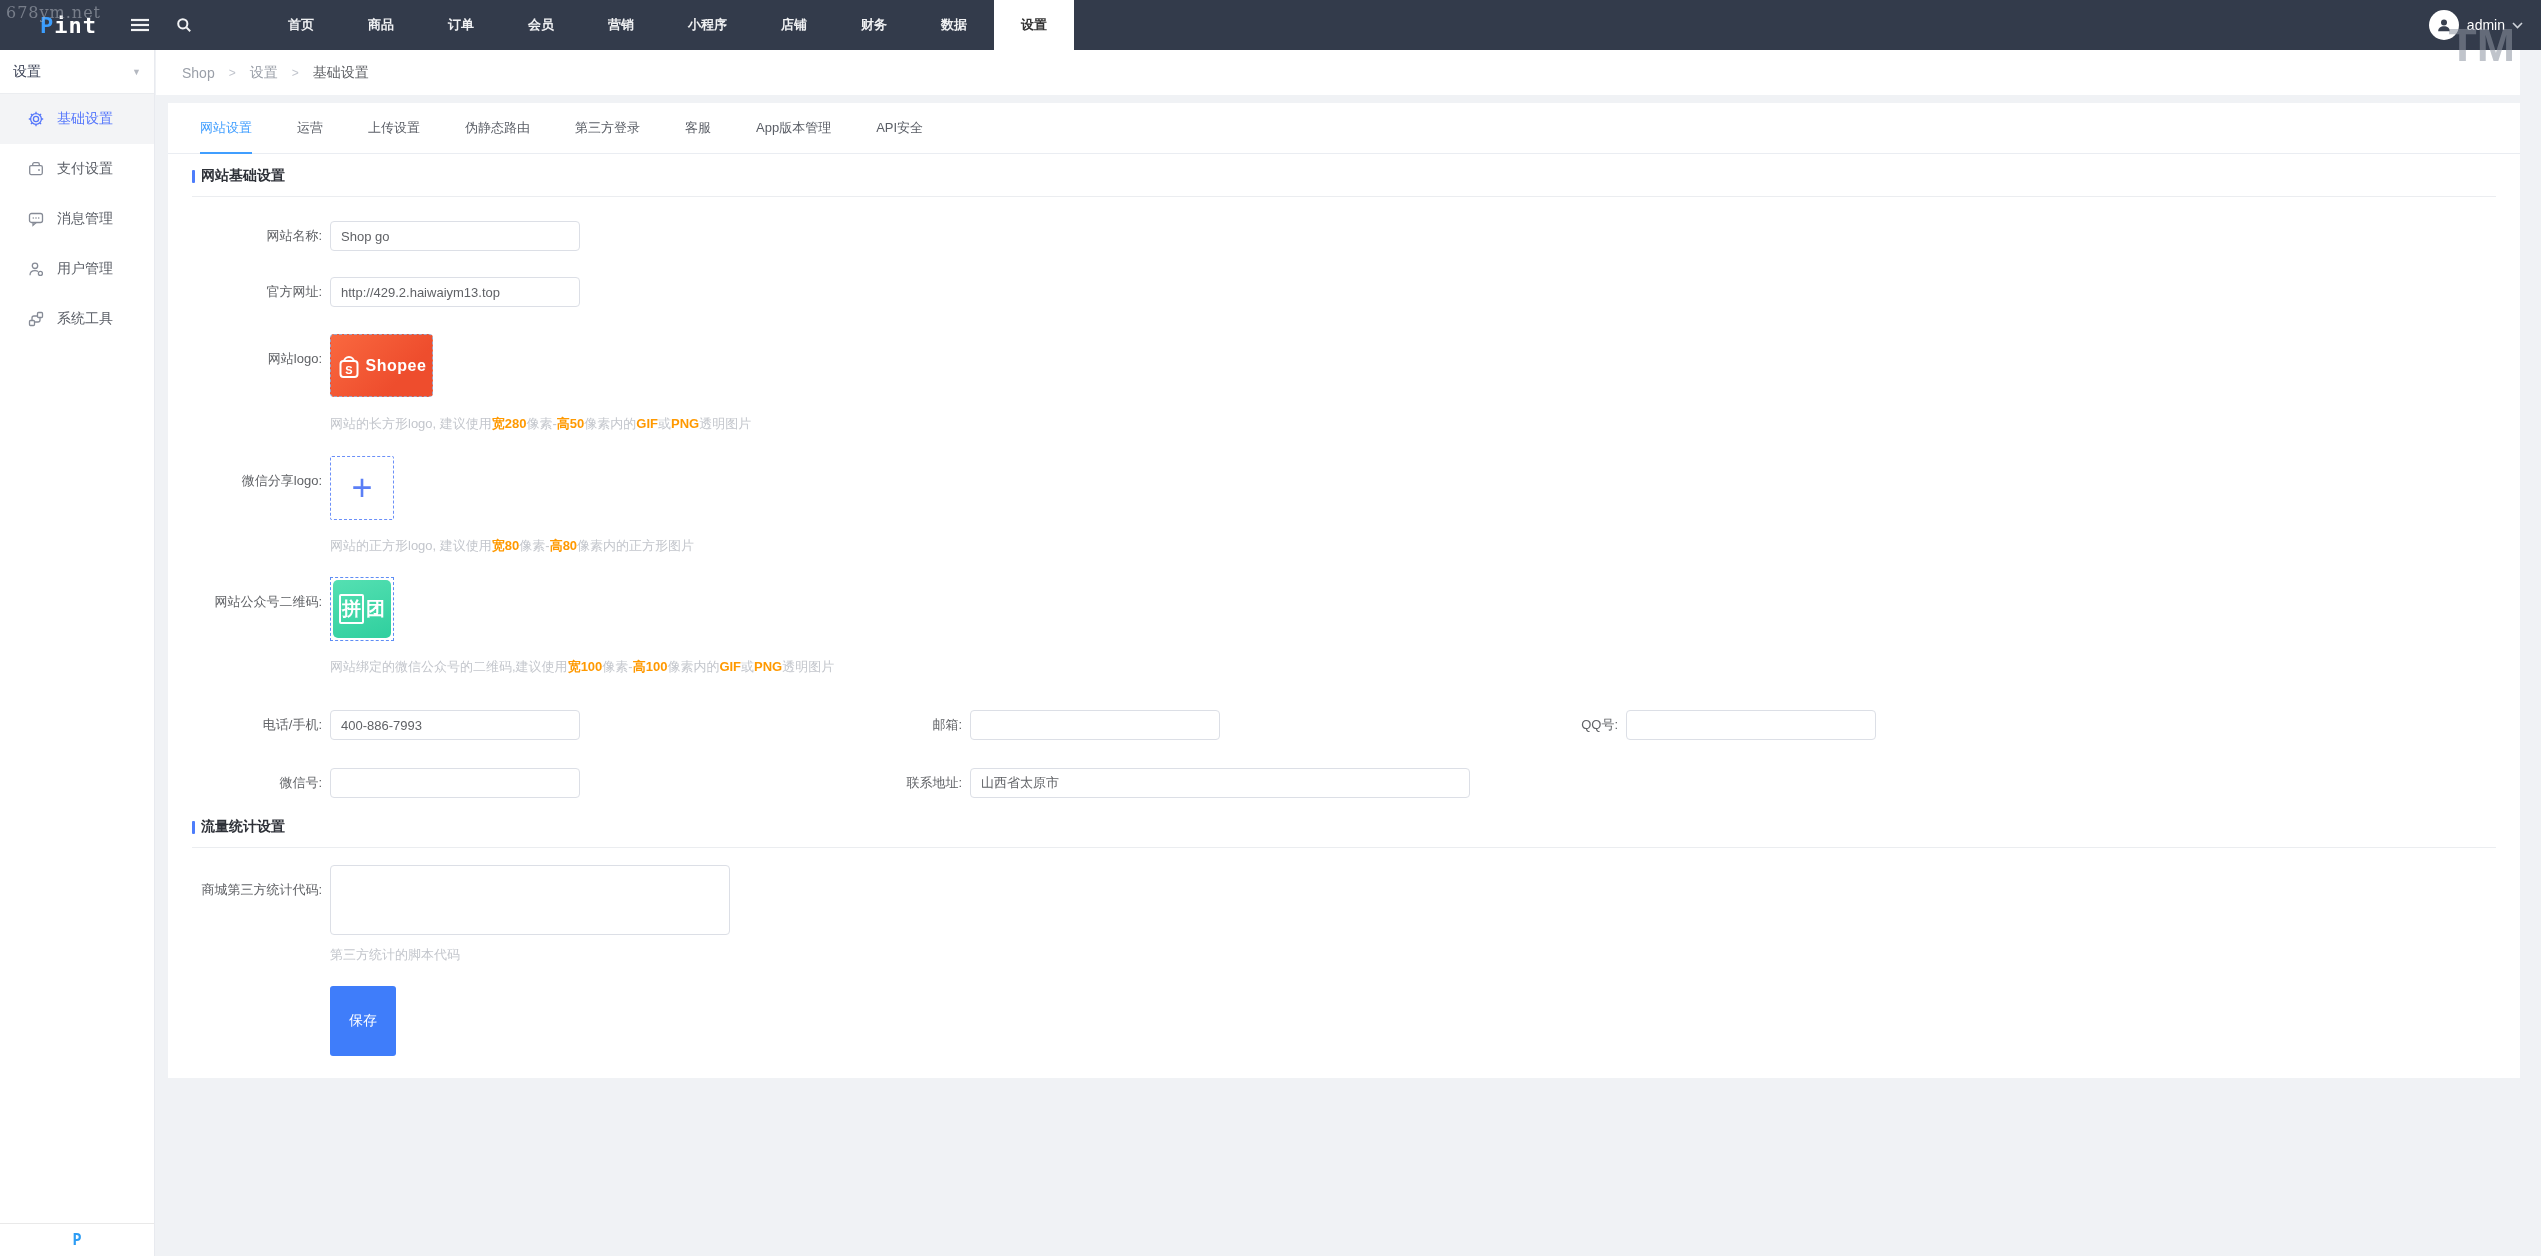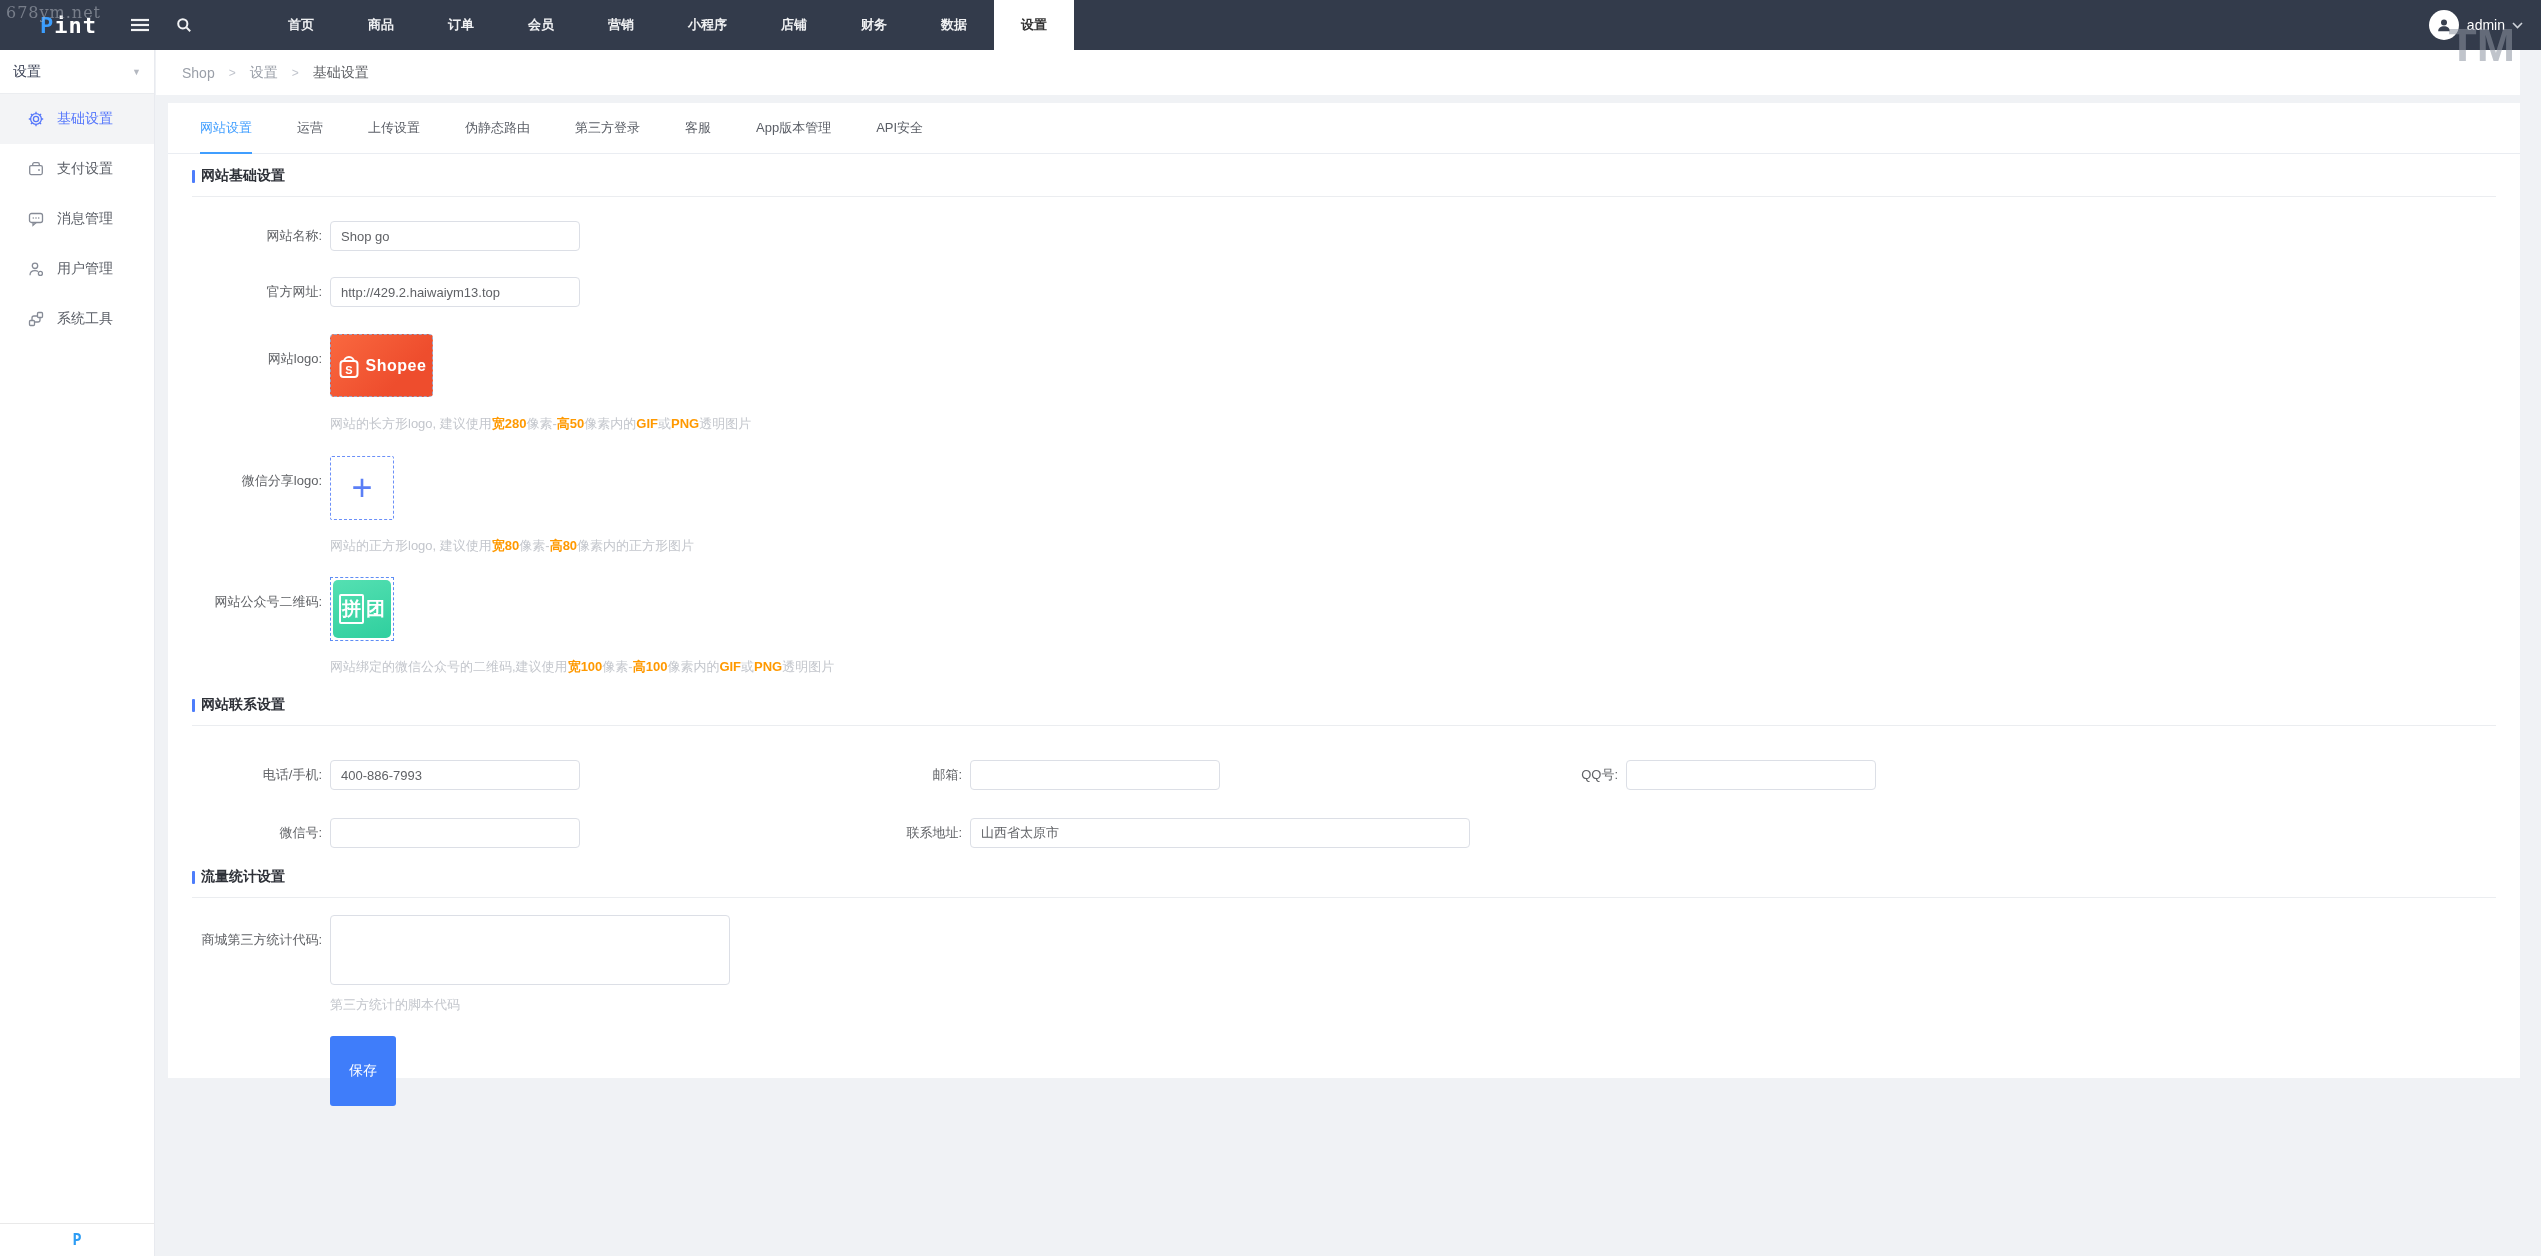--- a/index.html
+++ b/index.html
@@ -353,24 +353,20 @@
       <div class="qr-tile">
         <div class="qr-inner">
           <span class="boxed">拼</span>
           <span>团</span>
         </div>
       </div>
     </div>
     <div class="hint mt17"><span>网站绑定的微信公众号的二维码,建议使用</span><span class="hl">宽100</span><span>像素-</span><span class="hl">高100</span><span>像素内的</span><span class="hl">GIF</span><span>或</span><span class="hl">PNG</span><span>透明图片</span></div>
 
     
-    <div class="section-header mt20">
-      <span class="bar"></span>
-      <span class="section-title">网站联系设置</span>
-    </div>
 
     <div class="form-row mt34">
       <span class="form-label">电话/手机:</span>
       <input class="text-input" type="text" value="400-886-7993" style="">
       <span class="form-label col-gap-2">邮箱:</span>
       <input class="text-input" type="text" value="" style="">
       <span class="form-label col-gap-3">QQ号:</span>
       <input class="text-input" type="text" value="" style="">
     </div>
 

